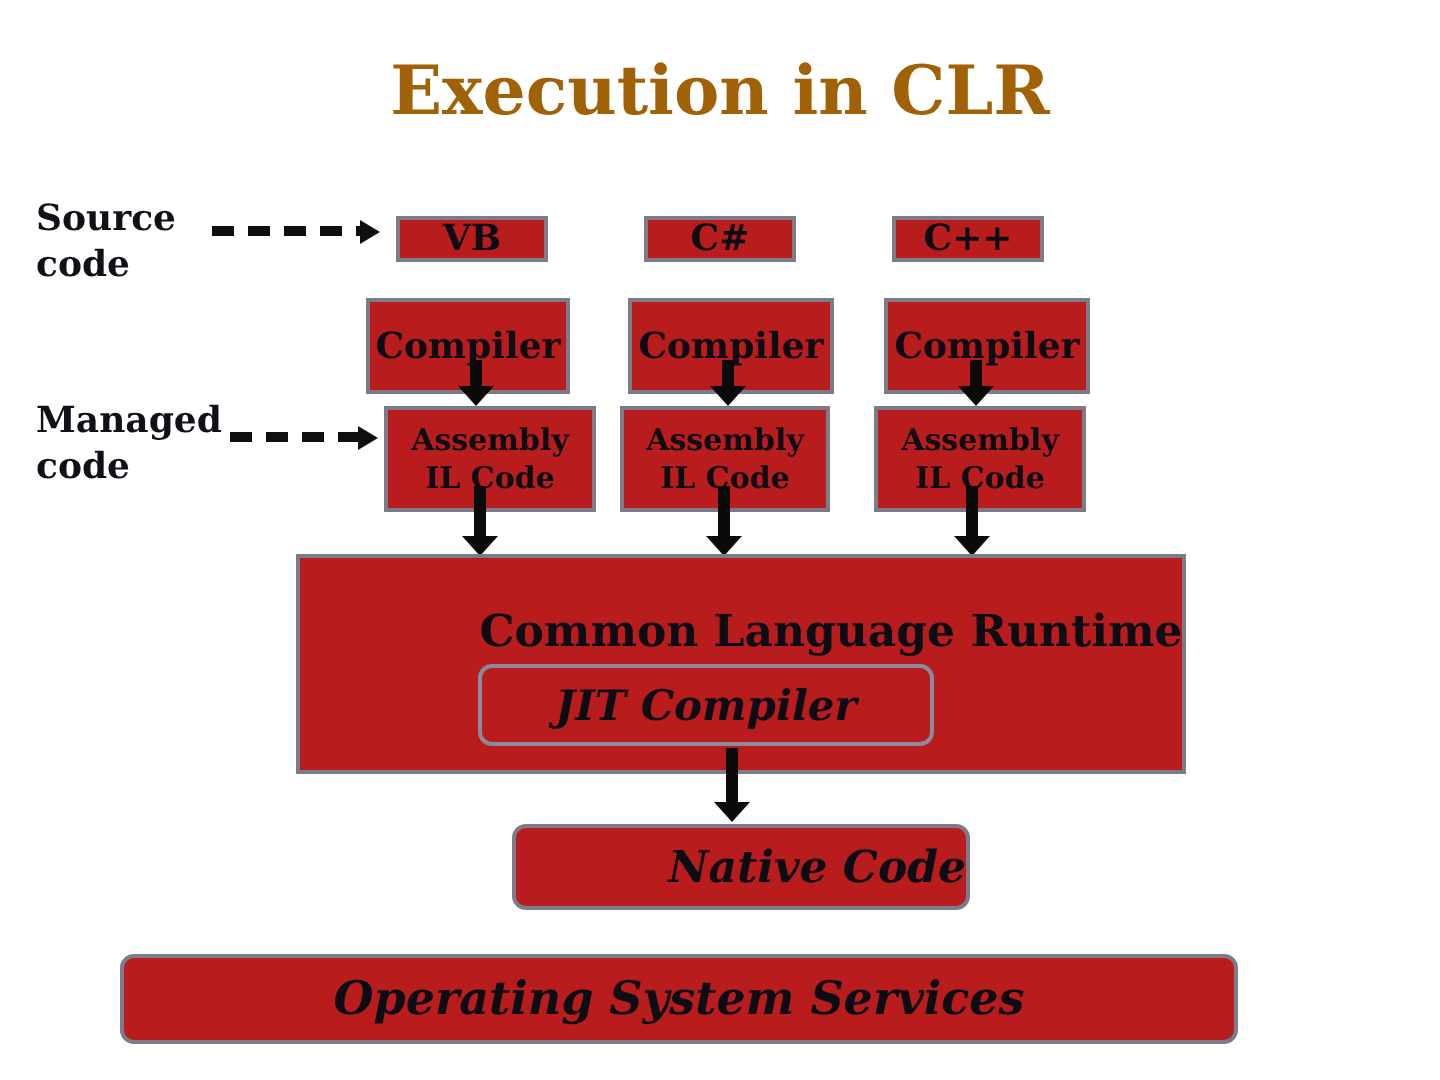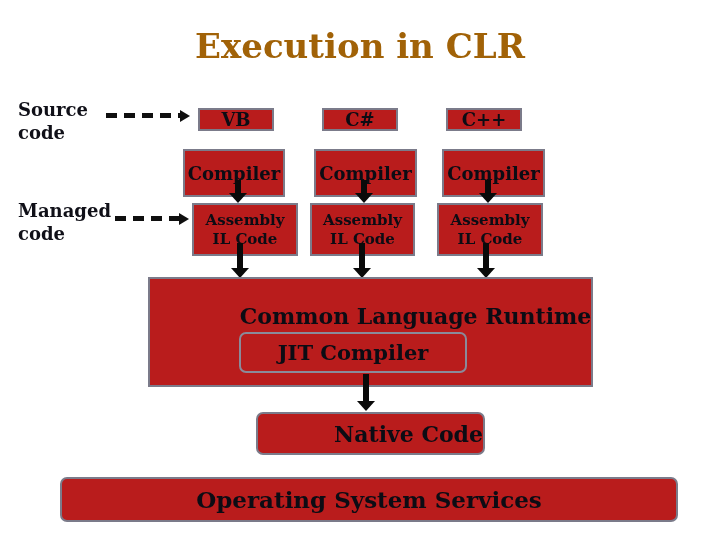--- a/index.html
+++ b/index.html
@@ -57,21 +57,21 @@
     box-sizing: border-box;
     border: 2px solid #7b7b8a;
     background: #b91c1c;
     display: flex;
     align-items: center;
     justify-content: center;
     text-align: center;
     font-weight: bold;
     color: #0c0c14;
   }
-  .rounded { border-radius: 7px; }
+  .rounded { border-radius: 7px; font-style: italic; }
 
   .lang-box     { top: 108px; height: 23px; font-size: 18px; }
   #lang-vb      { left: 198px; width: 76px; }
   #lang-csharp  { left: 322px; width: 76px; }
   #lang-cpp     { left: 446px; width: 76px; }
 
   .compiler-box { top: 149px; height: 48px; font-size: 18px; }
   #compiler-1   { left: 183px; width: 102px; }
   #compiler-2   { left: 314px; width: 103px; }
   #compiler-3   { left: 442px; width: 103px; }
@@ -130,21 +130,21 @@
     z-index: 2;
   }
   #native-box {
     left: 256px; top: 412px;
     width: 229px; height: 43px;
     font-size: 22px;
     justify-content: flex-end;
   }
   #os-box {
     left: 60px; top: 477px;
-    width: 618px; height: 45px;
+    width: 559px; height: 45px;
     font-size: 23px;
   }
 </style>
 </head>
 <body>
 
 <div class="canvas">
 
   <div class="title">Execution in CLR</div>
 

